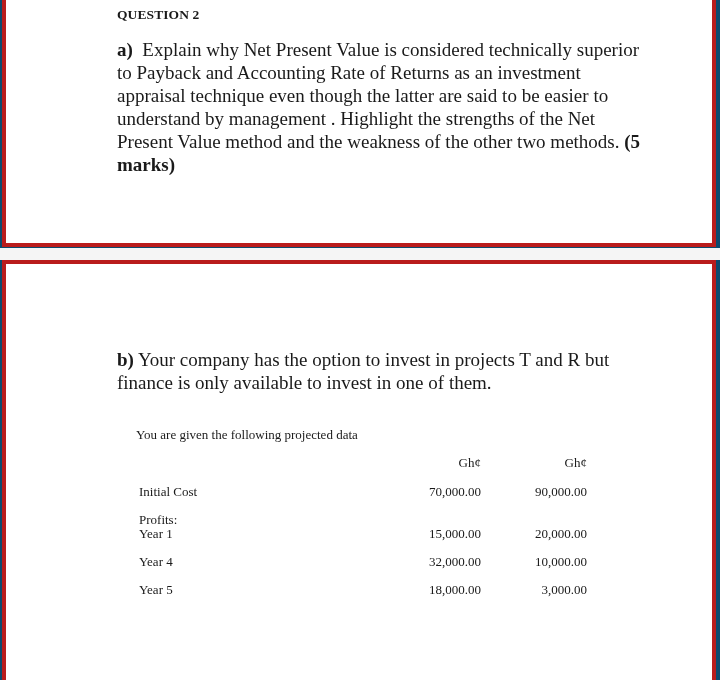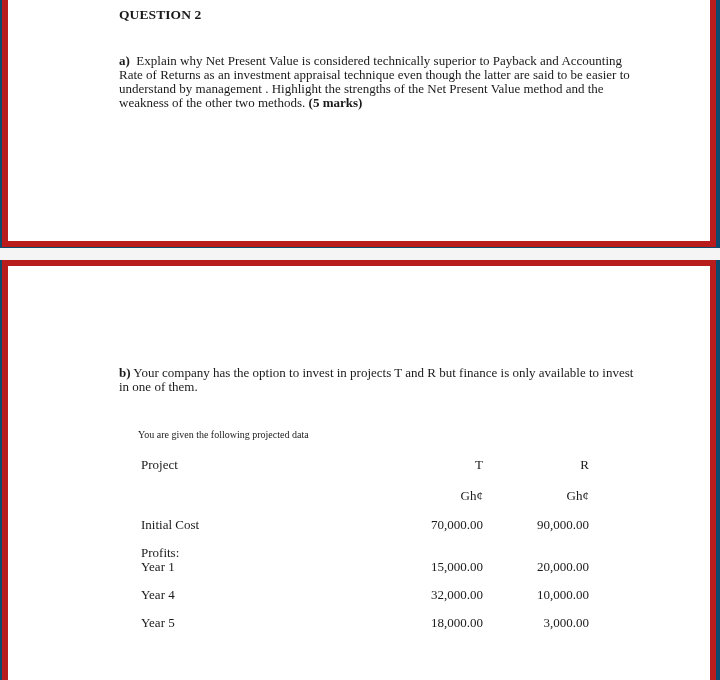--- a/index.html
+++ b/index.html
@@ -23,21 +23,21 @@
     height: 680px;
     background: #0c4a6e;
   }
 
   
   .page {
     position: absolute;
     left: 2px;
     width: 714px;
     background: #ffffff;
-    border: 6px solid #b91c1c;
+    border: 4px solid #b91c1c;
     box-sizing: border-box;
   }
   .page-one {
     top: -1px;
     height: 248px;
     border-top: none;
   }
   .page-two {
     top: 260px;
     height: 421px;
@@ -66,24 +66,23 @@
     position: absolute;
     left: 111px;
     top: 8px;
     font-size: 13.5px;
     font-weight: bold;
     letter-spacing: 0.1px;
   }
 
   .para {
     position: absolute;
-    font-size: 13px;
-    line-height: 14px;
+    font-size: 19px;
+    line-height: 23px;
     text-align: left;
-    margin-top: 16px;
   }
   .para .lead {
     font-weight: bold;
   }
   .para .tail-bold {
     font-weight: bold;
   }
 
   .para-a {
     left: 111px;
@@ -94,21 +93,21 @@
   .para-b {
     left: 111px;
     top: 84px;
     width: 525px;
   }
 
   .projected-note {
     position: absolute;
     left: 130px;
     top: 163px;
-    font-size: 10px;
+    font-size: 13px;
   }
 
   
   .data-table {
     position: absolute;
     left: 133px;
     top: 192px;
     width: 448px;
     border-collapse: collapse;
     font-size: 13px;
@@ -166,25 +165,20 @@
 
       <div class="para para-b">
         <span class="lead">b)</span>
         <span>Your company has the option to invest in projects T and R but finance is only available to invest in one of them.</span>
       </div>
 
       <div class="projected-note">You are given the following projected data</div>
 
       <table class="data-table">
         <tbody>
-          <tr class="row-head">
-            <td class="col-label">Project</td>
-            <td class="col-t">T</td>
-            <td class="col-r">R</td>
-          </tr>
           <tr class="row-cur">
             <td class="col-label spacer-cell"></td>
             <td class="col-t">Gh¢</td>
             <td class="col-r">Gh¢</td>
           </tr>
 
           <tr class="row-cost">
             <td class="col-label">Initial Cost</td>
             <td class="col-t">70,000.00</td>
             <td class="col-r">90,000.00</td>

